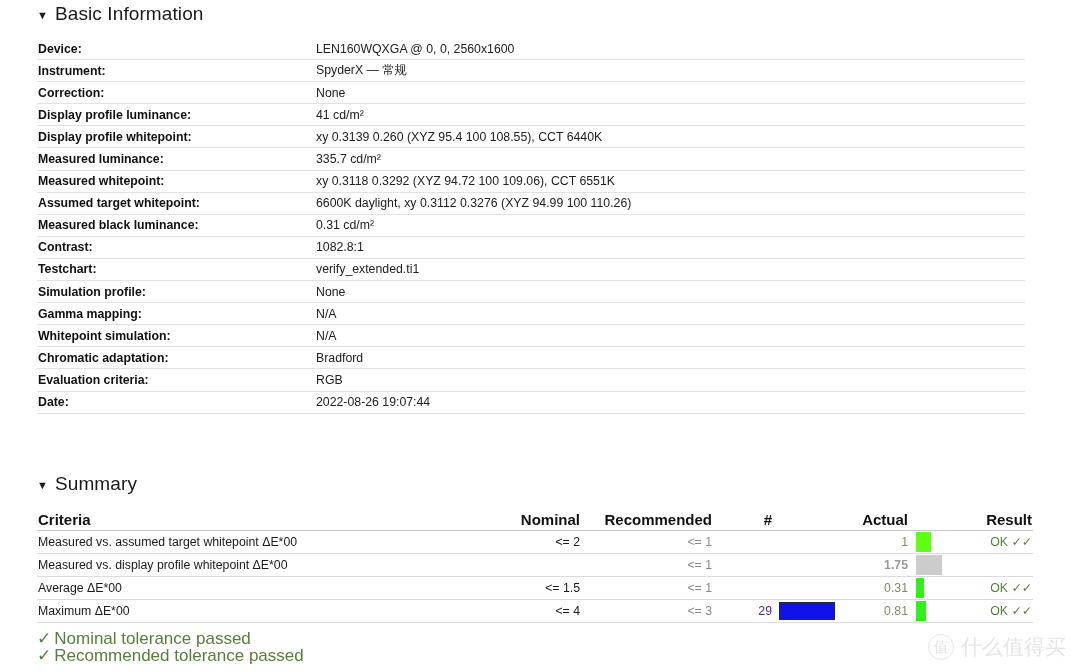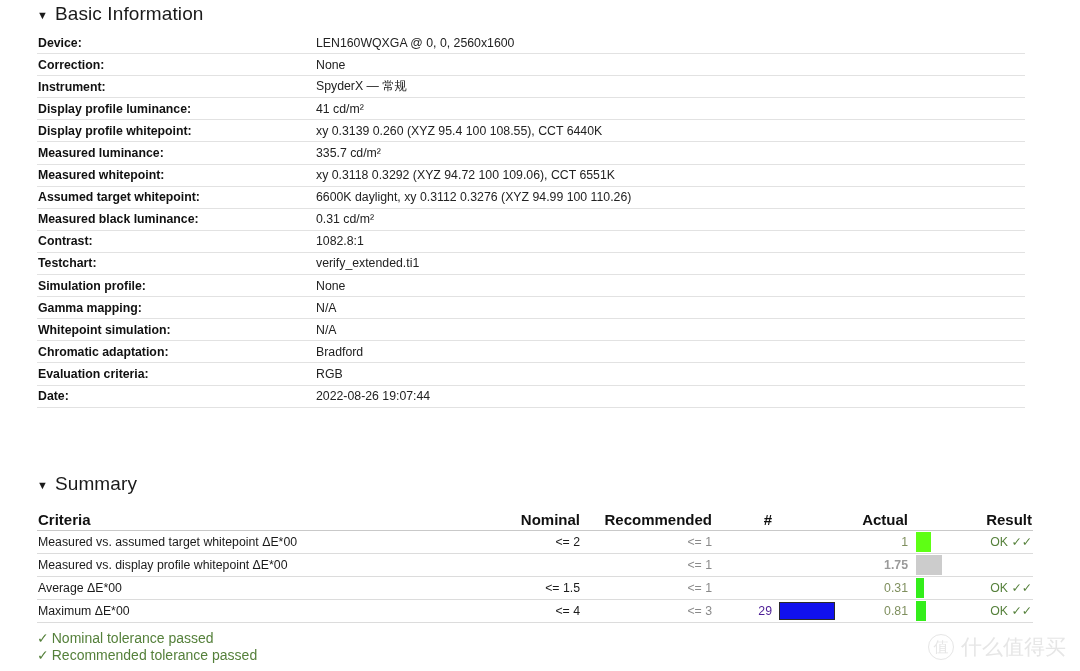--- a/index.html
+++ b/index.html
@@ -49,21 +49,21 @@
   #summary-header {
     position: absolute;
     left: 37px;
     top: 473px;
   }
 
   
   .info-table {
     position: absolute;
     left: 37px;
-    top: 32px;
+    top: 38px;
     width: 988px;
     border-collapse: collapse;
     font-size: 12.3px;
   }
   .info-table td {
     padding: 0;
     height: 21.1px;
     vertical-align: middle;
     border-bottom: 1px solid #e2e2e2;
     white-space: nowrap;
@@ -134,21 +134,21 @@
   .bar {
     display: block;
     height: 20px;
   }
 
   
   .legend {
     position: absolute;
     left: 37px;
     top: 630px;
-    font-size: 14px;
+    font-size: 17px;
     color: #55803b;
     line-height: 17px;
   }
   .legend div { white-space: nowrap; }
   .legend .chk { margin-right: 3px; }
 
   
   .watermark {
     position: absolute;
     right: 14px;
@@ -183,26 +183,26 @@
     <span>Basic Information</span>
   </div>
 
   <table class="info-table">
     <tbody id="info-body">
         <tr>
           <td class="lbl">Device:</td>
           <td class="val">LEN160WQXGA @ 0, 0, 2560x1600</td>
         </tr>
         <tr>
+          <td class="lbl">Instrument:</td>
+          <td class="val">SpyderX — 常规</td>
+        </tr>
+        <tr>
           <td class="lbl">Correction:</td>
           <td class="val">None</td>
-        </tr>
-        <tr>
-          <td class="lbl">Instrument:</td>
-          <td class="val">SpyderX — 常规</td>
         </tr>
         <tr>
           <td class="lbl">Display profile luminance:</td>
           <td class="val">41 cd/m²</td>
         </tr>
         <tr>
           <td class="lbl">Display profile whitepoint:</td>
           <td class="val">xy 0.3139 0.260 (XYZ 95.4 100 108.55), CCT 6440K</td>
         </tr>
         <tr>

